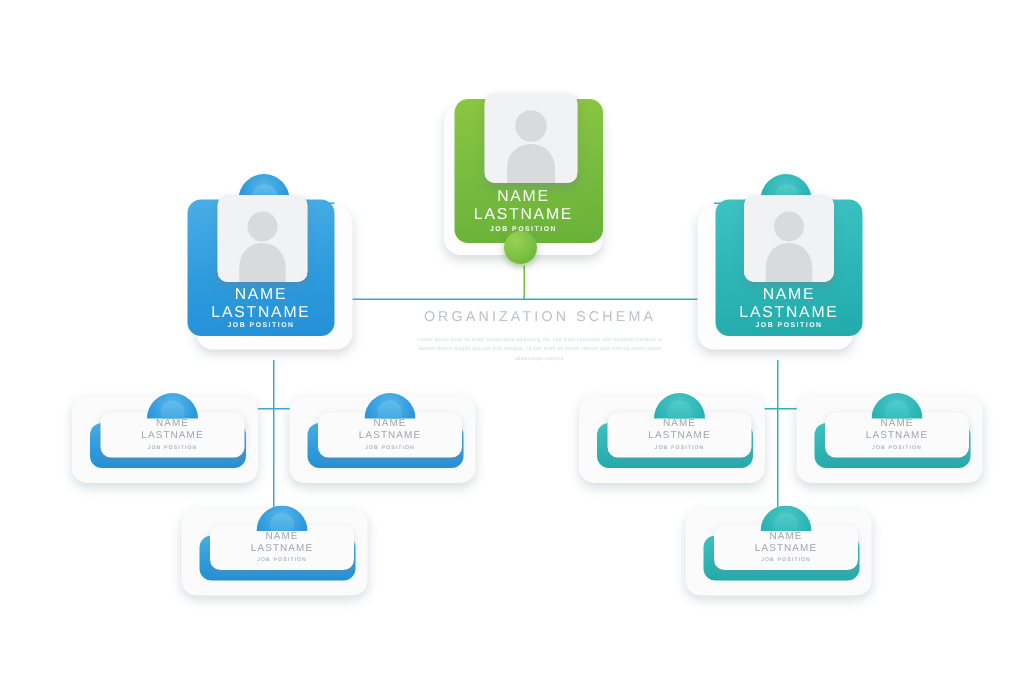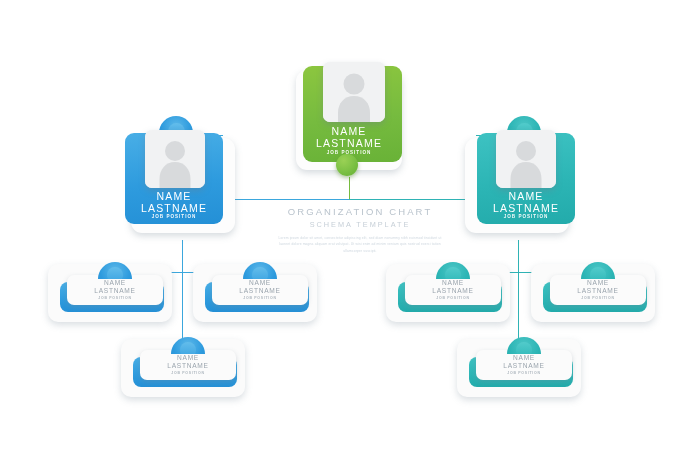--- a/index.html
+++ b/index.html
@@ -149,22 +149,21 @@
   <div class="line line-h" style="left:110px;top:272px;width:145px;"></div>
   <div class="line line-v" style="left:110px;top:272px;height:12px;"></div>
   <div class="line line-v" style="left:255px;top:272px;height:12px;"></div>
 
   <div class="line line-v ln-teal" style="left:518px;top:240px;height:107px;"></div>
   <div class="line line-h ln-teal" style="left:448px;top:272px;width:145px;"></div>
   <div class="line line-v ln-teal" style="left:448px;top:272px;height:12px;"></div>
   <div class="line line-v ln-teal" style="left:592px;top:272px;height:12px;"></div>
 
   <div class="caption">
-    <div class="caption-1">ORGANIZATION CHART</div>
-    <div class="caption-2">SCHEMA TEMPLATE</div>
+    <div class="caption-1">ORGANIZATION SCHEMA</div>
     <div class="caption-body">Lorem ipsum dolor sit amet, consectetur adipiscing elit, sed diam nonummy nibh euismod tincidunt ut laoreet dolore magna aliquam erat volutpat. Ut wisi enim ad minim veniam quis nostrud exerci tation ullamcorper suscipit.</div>
   </div>
 
   <div class="node" style="left:296px;top:70px;width:106px;height:100px;">
     <div class="plate"></div>
     <div class="body body-green" style="left:7px;top:-4px;width:99px;height:96px;"></div>
     <div class="photo" style="left:27px;top:-8px;width:62px;height:60px;">
       <svg viewBox="0 0 62 60" preserveAspectRatio="xMidYMid slice" aria-hidden="true">
         <rect x="0" y="0" width="62" height="60" fill="#f1f2f3"></rect>
         <circle cx="31" cy="22" r="10.5" fill="#d8dadc"></circle>

